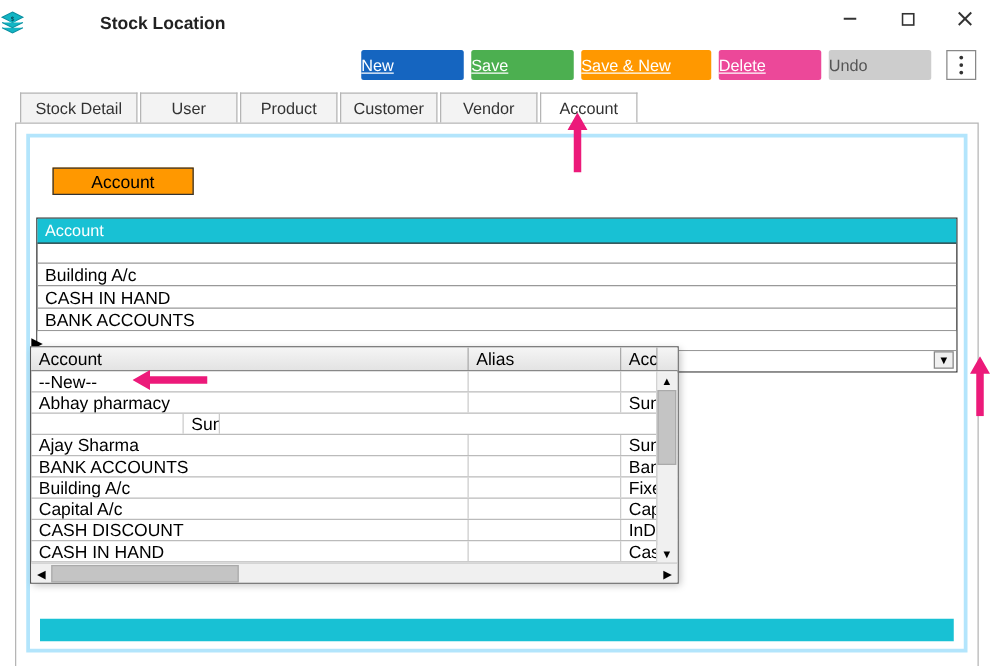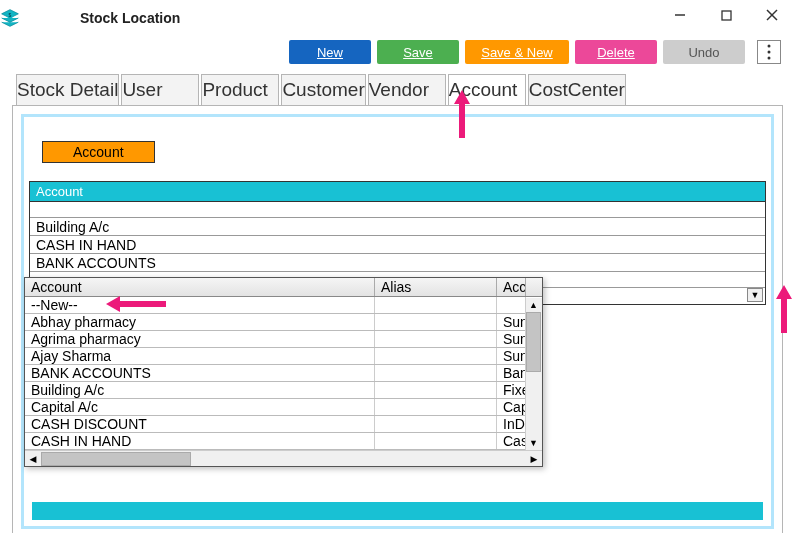--- a/index.html
+++ b/index.html
@@ -7,32 +7,32 @@
 
 
 .titlebar { height: 36px; display: flex; align-items: center; position: relative; gap: 48px; }
 .titlebar .logo { width: 20px; height: 20px; display: inline-flex; align-items: center; justify-content: center; margin-right: 12px; color: #12b5c4; }
 .titlebar .title { font-weight: 600; font-size: 14px; color: #222; }
 .window-controls { position: absolute; right: 0; top: 0; display: flex; }
 .window-controls .wc { width: 46px; height: 30px; display: flex; align-items: center; justify-content: center; font-size: 14px; color: #333; }
 
 
 .toolbar { display: flex; justify-content: flex-end; align-items: center; gap: 6px; padding: 4px 14px 10px; }
-.btn { border: none; padding: 4px 0; width: 82px; height: 24px; font-size: 13px; color: #fff; border-radius: 2px; display: inline-flex; align-items: center; justify-content: center; }
+.btn { border: none; padding: 4px 0; width: 82px; height: 24px; font-size: 13px; color: #fff; border-radius: 2px; display: inline-flex; align-items: center; }
 .btn.blue { background: #1565c0; }
 .btn.green { background: #4caf50; }
 .btn.orange { background: #ff9800; }
 .btn.red { background: #ec4899; }
 .btn.gray { background: #cdcdcd; color: #555; }
 .btn .ul { text-decoration: underline; }
 .more-btn { width: 24px; height: 24px; border: 1px solid #888; display: inline-flex; align-items: center; justify-content: center; font-size: 16px; margin-left: 6px; }
 
 
 .tabs { display: flex; padding-left: 16px; padding-right: 16px; }
-.tab { border: 1px solid #b5b5b5; border-bottom: none; padding: 4px 0; min-width: 78px; text-align: left; background: #f3f3f3; margin-right: 2px; font-size: 19px; color: #333; }
+.tab { border: 1px solid #b5b5b5; border-bottom: none; padding: 4px 0; min-width: 78px; text-align: center; background: #f3f3f3; margin-right: 2px; font-size: 13px; color: #333; }
 .tab.wide { min-width: 94px; }
 .tab.active { background: #fff; position: relative; z-index: 2; }
 
 
 .content-frame { border: 1px solid #b5b5b5; margin: 0 12px; height: 445px; position: relative; }
 .content-inner { border: 3px solid #b3e5fc; margin: 8px; position: absolute; top: 0; left: 0; right: 0; height: 415px; }
 .account-label-btn { background: #ff9800; border: 1px solid #333; padding: 2px 30px; margin: 24px 0 18px 18px; display: inline-block; font-size: 14px; }
 
 
 .grid { border: 1px solid #333; margin: 0 5px; position: relative; }
@@ -130,21 +130,20 @@
   </div>
 </div>
 
 <div class="tabs">
   <div class="tab wide">Stock Detail</div>
   <div class="tab">User</div>
   <div class="tab">Product</div>
   <div class="tab">Customer</div>
   <div class="tab">Vendor</div>
   <div class="tab active">Account</div>
-  <div class="tab wide">CostCenter</div>
 </div>
 
 <div class="content-frame">
   <div class="content-inner">
     <div class="account-label-btn">Account</div>
 
     <div class="grid">
       <div class="grid-header">Account</div>
       <div class="grid-body">
         <div class="grid-row blank"></div>
@@ -176,21 +175,20 @@
         <div class="col col-acc">--New--</div>
         <div class="col col-alias"></div>
         <div class="col col-type"></div>
       </div>
     <div class="dd-row">
         <div class="col col-acc">Abhay pharmacy</div>
         <div class="col col-alias"></div>
         <div class="col col-type">Sun</div>
       </div>
     <div class="dd-row">
-        <div class="col col-acc">Agrima pharmacy</div>
         <div class="col col-alias"></div>
         <div class="col col-type">Sun</div>
       </div>
     <div class="dd-row">
         <div class="col col-acc">Ajay Sharma</div>
         <div class="col col-alias"></div>
         <div class="col col-type">Sun</div>
       </div>
     <div class="dd-row">
         <div class="col col-acc">BANK ACCOUNTS</div>

